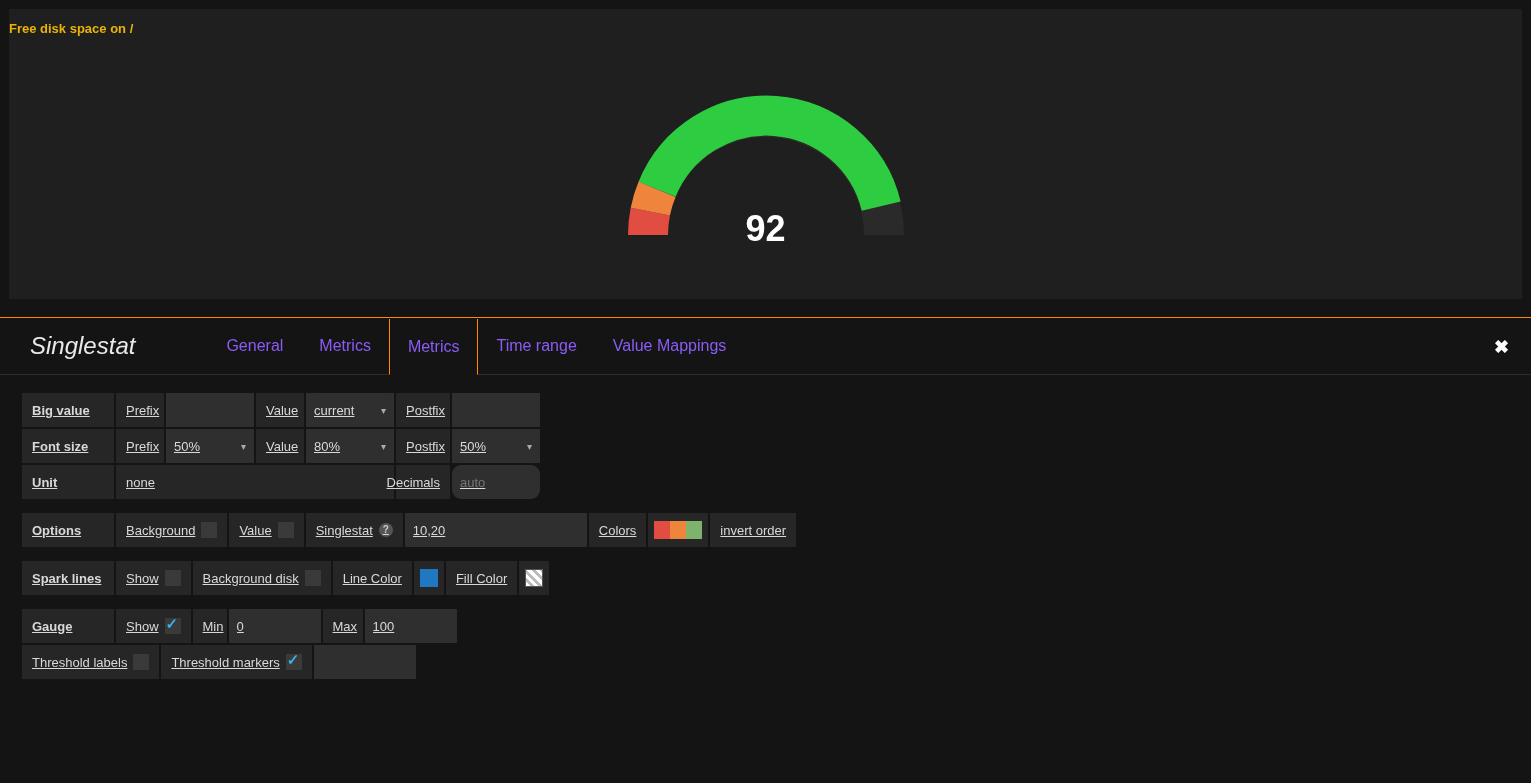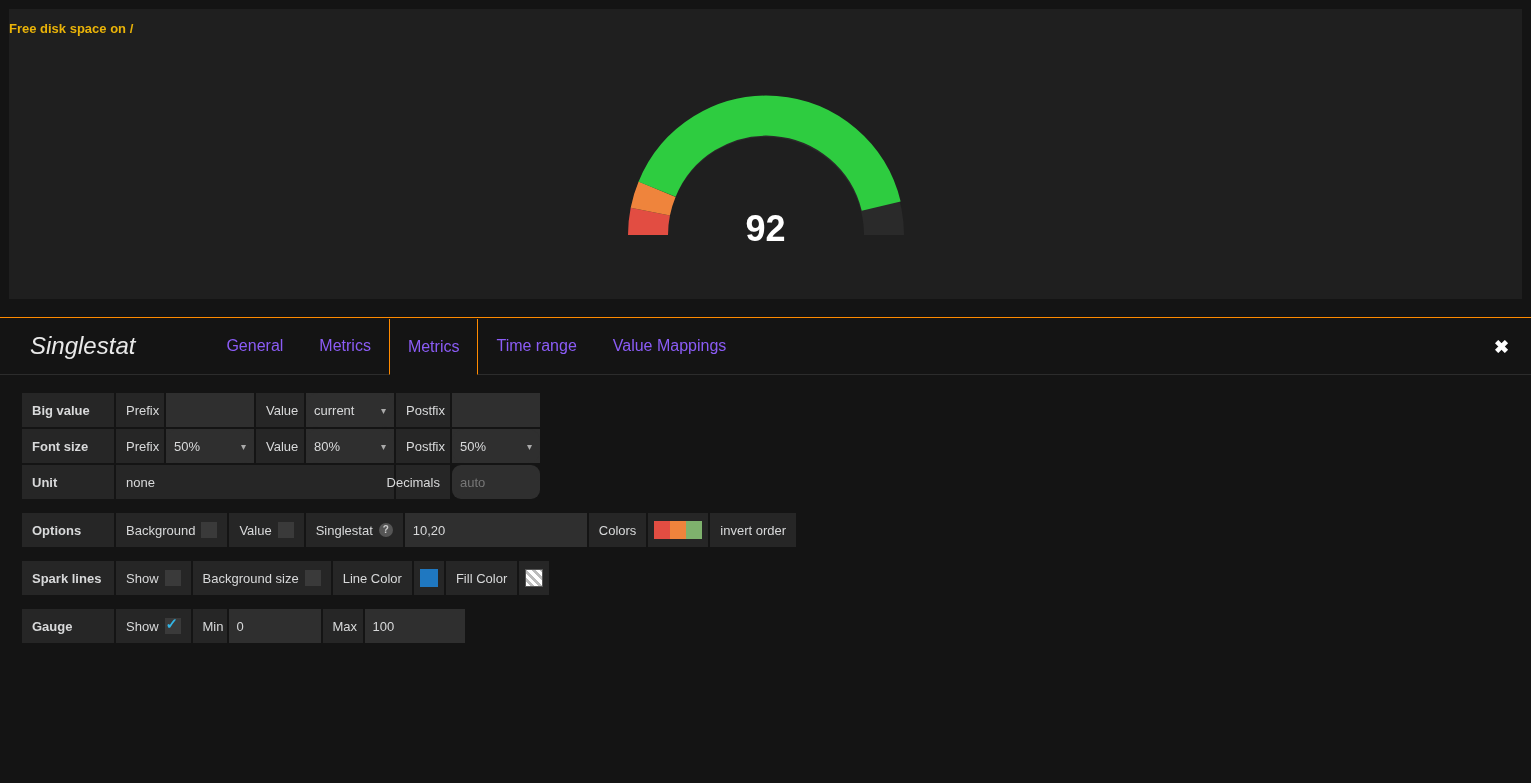--- a/index.html
+++ b/index.html
@@ -83,21 +83,21 @@
     top: 18px;
     color: #fff;
     font-size: 18px;
     font-weight: bold;
     cursor: pointer;
   }
   .editor-body {
     border-top: 1px solid #2c2c2c;
     padding: 18px 0 0 22px;
   }
-  .row-group { margin-bottom: 14px; }
+  .row-group { margin-bottom: 14px; text-decoration: underline; }
   .row { display: flex; margin-bottom: 2px; }
   .cell {
     background: #262626;
     margin-right: 2px;
     height: 34px;
     display: flex;
     align-items: center;
     padding: 0 10px;
     font-size: 13px;
     color: #d8d9da;
@@ -270,21 +270,21 @@
     </div>
 
     <div class="row-group">
       <div class="row">
         <div class="cell label-strong">Spark lines</div>
         <div class="cell">
           <span>Show</span>
           <span class="chk"></span>
         </div>
         <div class="cell">
-          <span>Background size</span>
+          <span>Background disk</span>
           <span class="chk"></span>
         </div>
         <div class="cell">Line Color</div>
         <div class="cell" style="padding:0 6px">
           <div class="swatch big-blue"></div>
         </div>
         <div class="cell">Fill Color</div>
         <div class="cell" style="padding:0 6px">
           <div class="swatch patt"></div>
         </div>
@@ -294,18 +294,29 @@
     <div class="row-group">
       <div class="row">
         <div class="cell label-strong">Gauge</div>
         <div class="cell">
           <span>Show</span>
           <span class="chk checked"></span>
         </div>
         <div class="cell" style="width:34px">Min</div>
         <input class="fld" style="width: 92px; margin-right: 2px;" value="0">
         <div class="cell" style="width:40px">Max</div>
-        <input class="fld" style="width: 100px;" value="100">
+        <input class="fld" style="width: 92px;" value="100">
+      </div>
+      <div class="row">
+        <div class="cell">
+          <span>Threshold labels</span>
+          <span class="chk"></span>
+        </div>
+        <div class="cell">
+          <span>Threshold markers</span>
+          <span class="chk checked"></span>
+        </div>
+        <div class="cell" style="width:102px;background:#2f2f2f"></div>
       </div>
     </div>
 
   </div>
 </div>
 
 </body></html>

